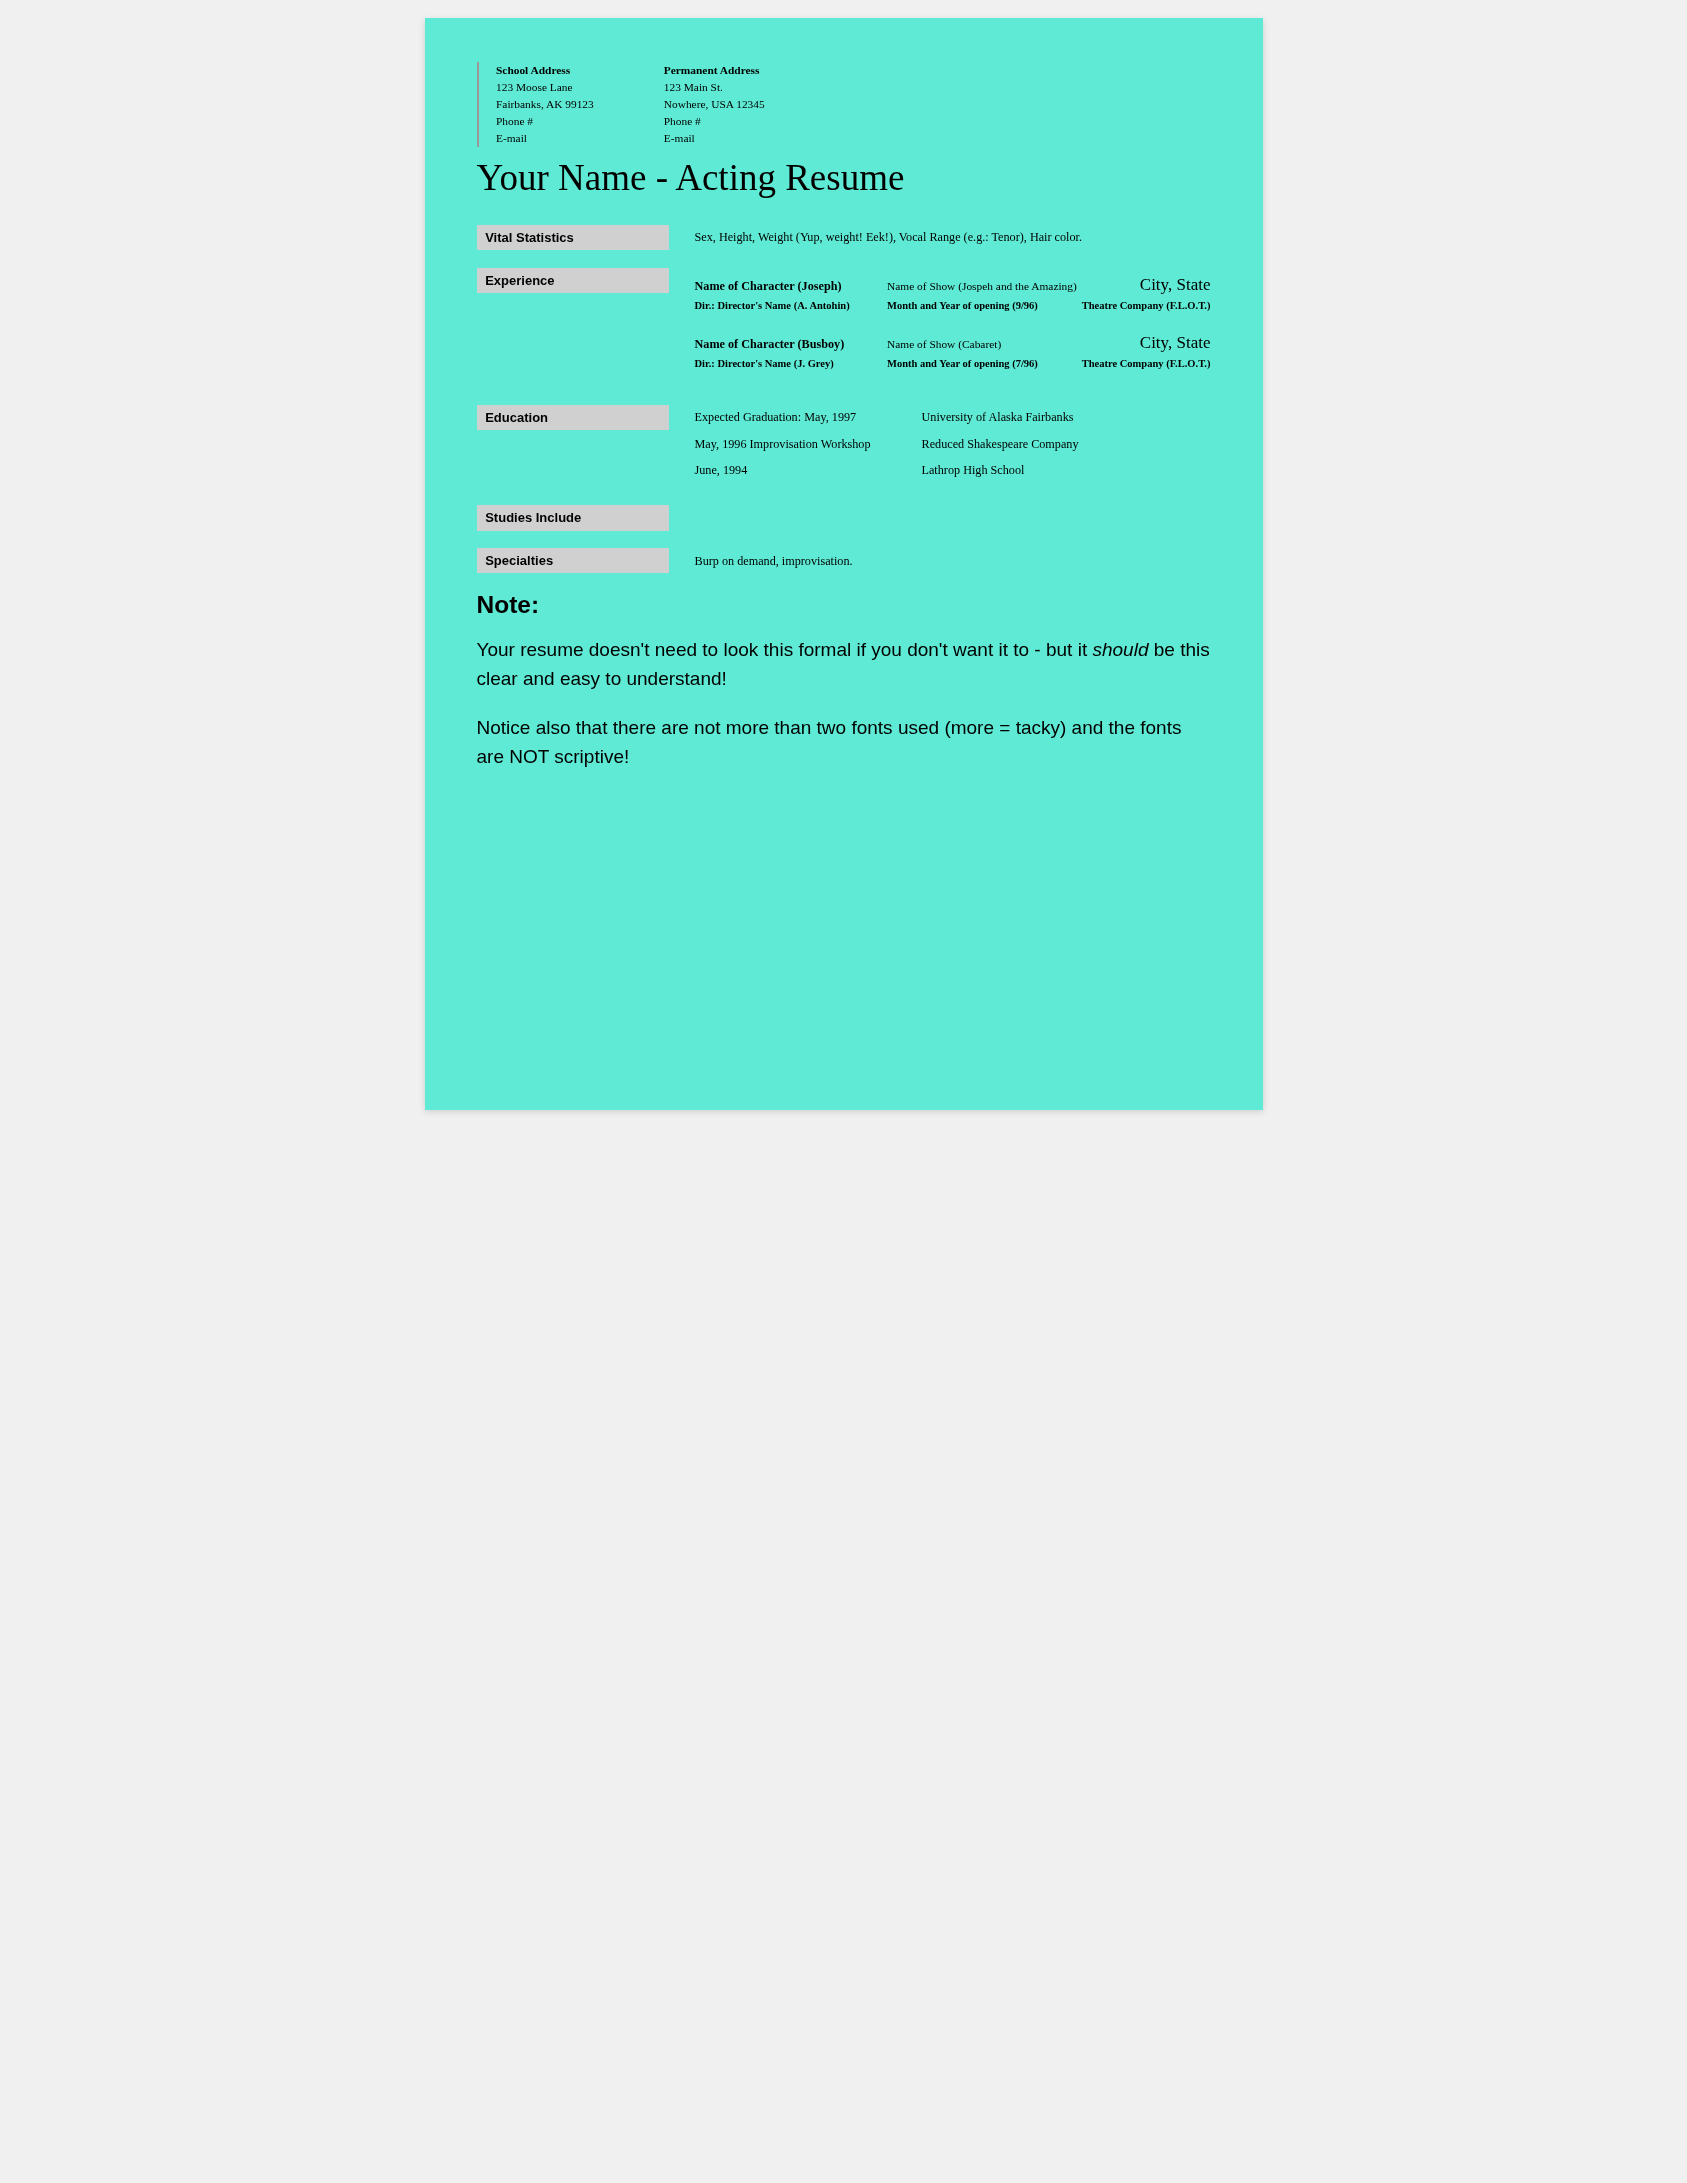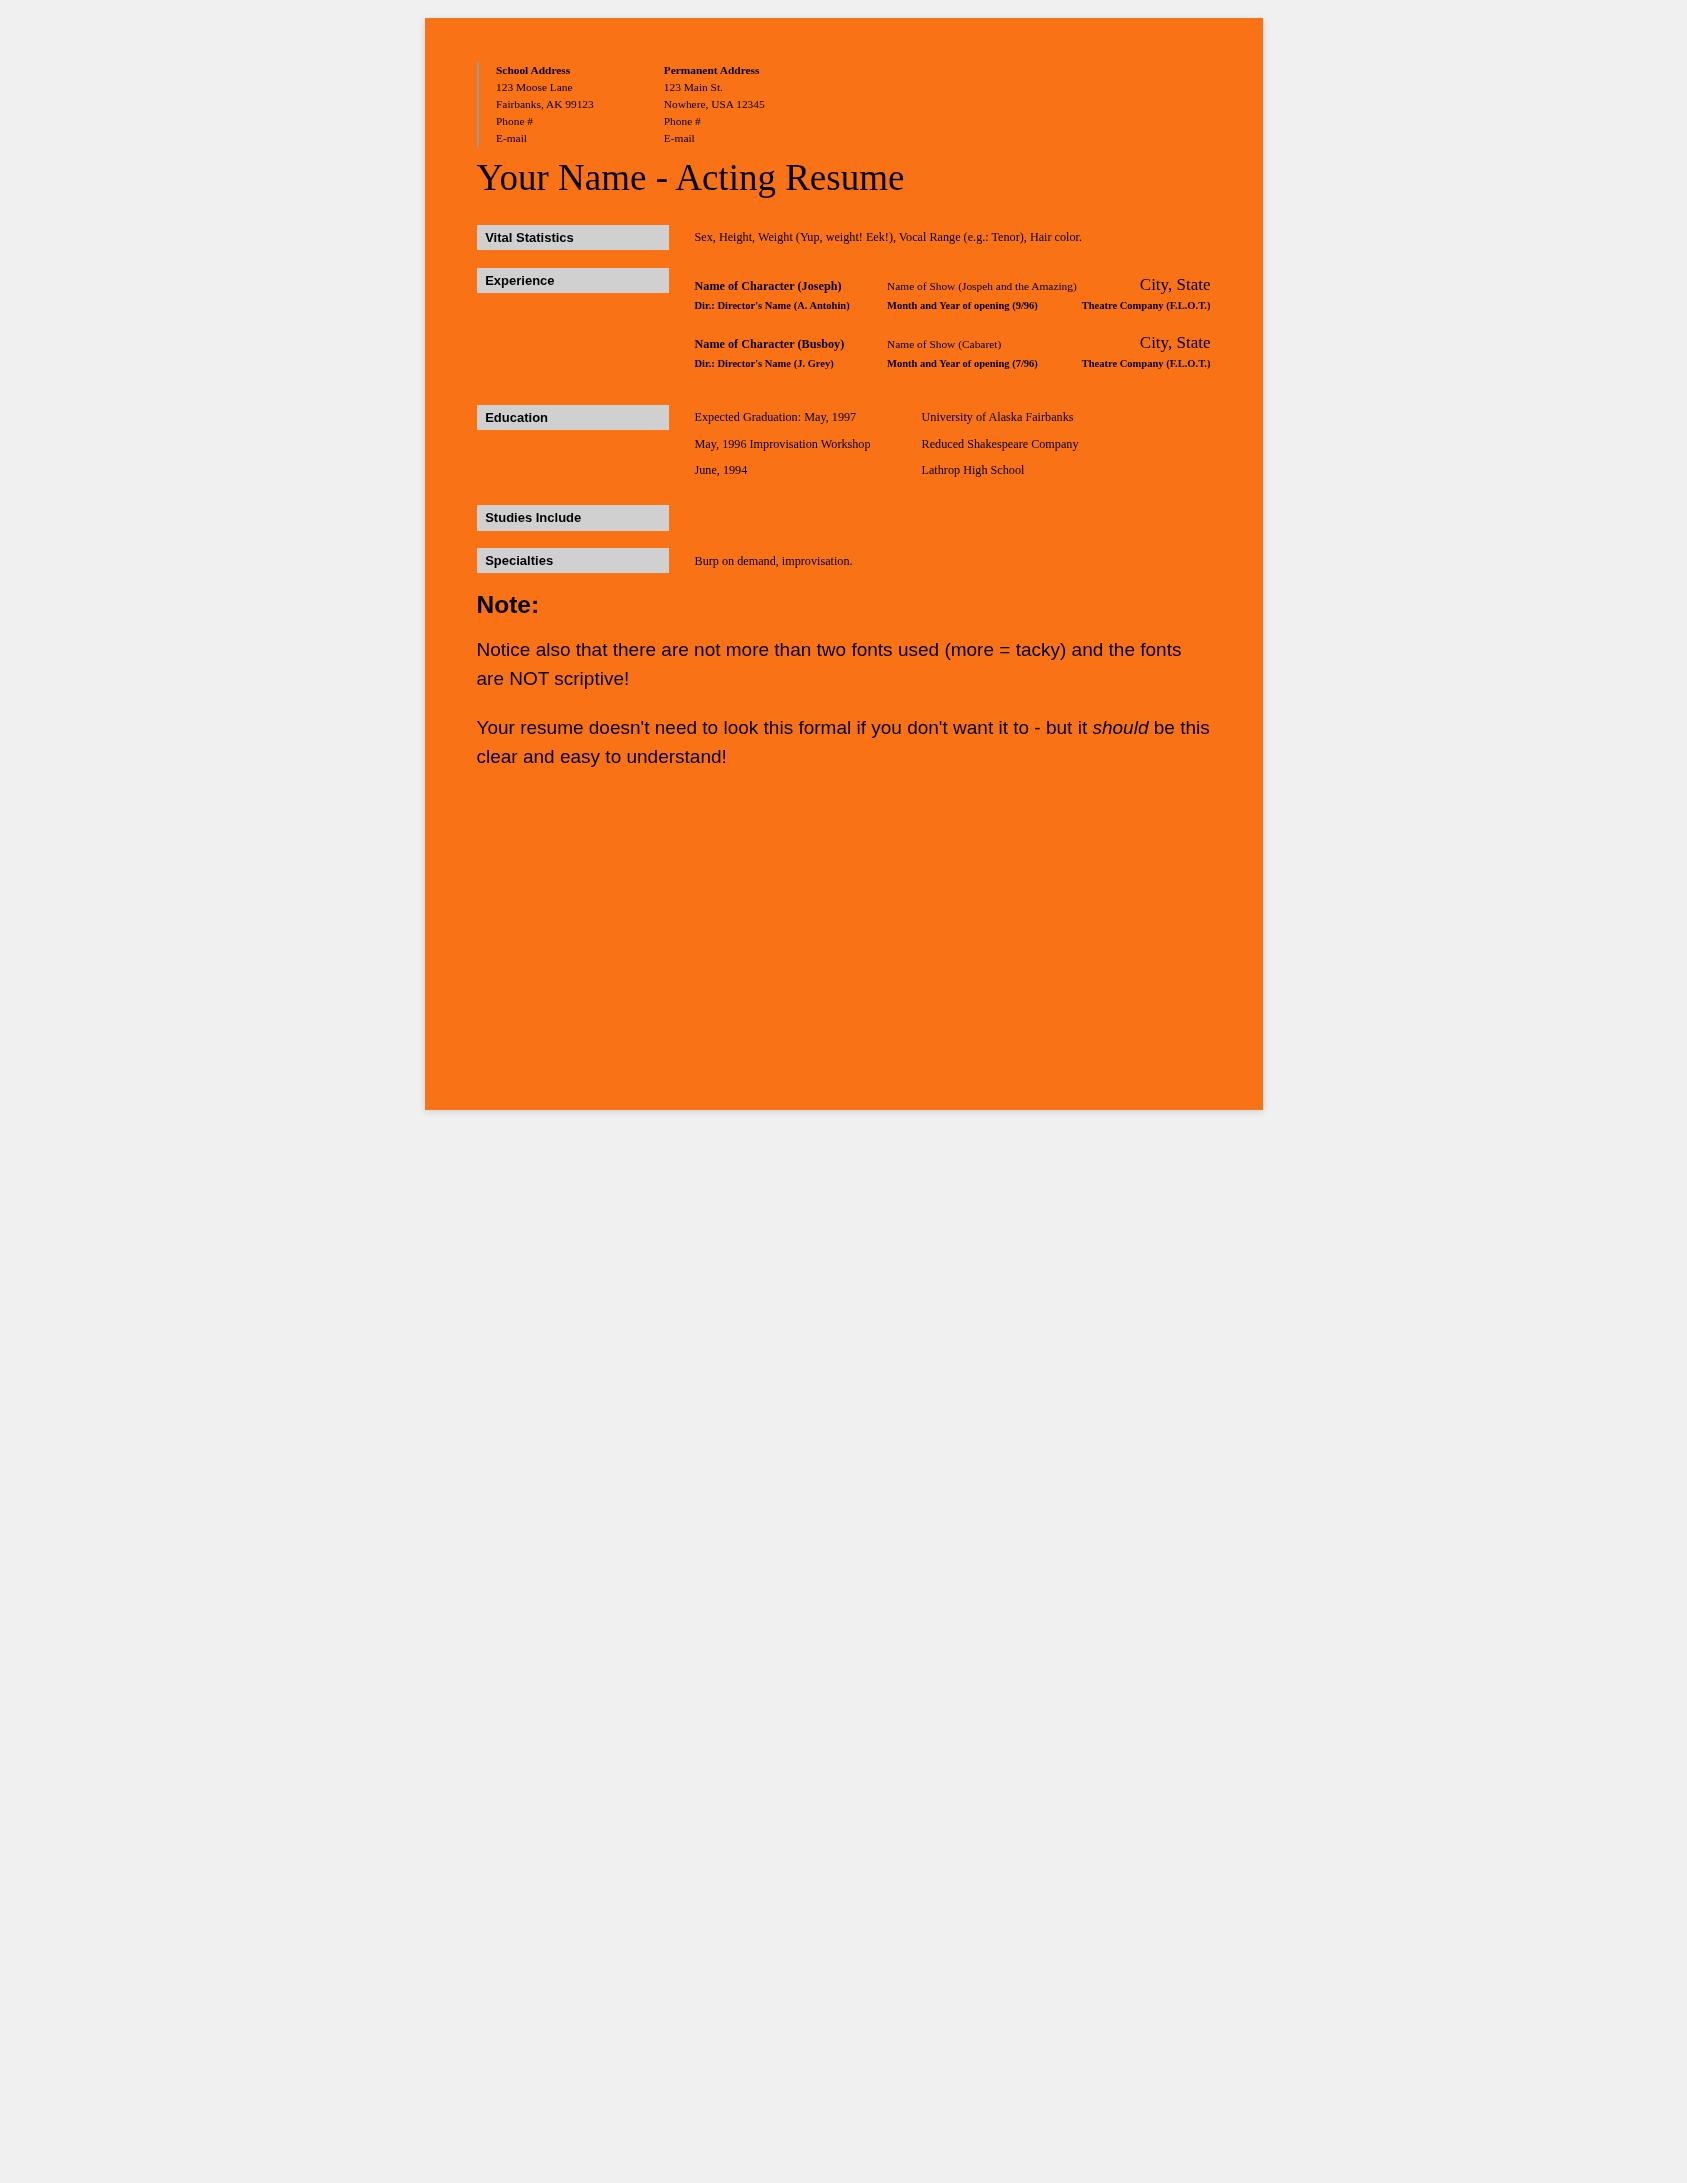--- a/index.html
+++ b/index.html
@@ -10,21 +10,21 @@
 
     body {
       background: #f0f0f0;
       font-family: Georgia, 'Times New Roman', serif;
       display: flex;
       justify-content: center;
       padding: 17.5px;
     }
 
     .page {
-      background: #f97316;
+      background: #5eead4;
       width: 838px;
       min-height: 1092px;
       padding: 44px 52px 70px 52px;
       box-shadow: 0 1.7px 7px rgba(0,0,0,0.15);
     }
 
     
     .header {
       display: flex;
       justify-content: flex-start;
@@ -274,20 +274,20 @@
 
   <div class="section">
     <div class="section-label">Specialties</div>
     <div class="section-content">
       <span class="spec-text">Burp on demand, improvisation.</span>
     </div>
   </div>
 
   <div class="note-section">
     <div class="note-title">Note:</div>
-    <p class="note-paragraph">Notice also that there are not more than two fonts used (more = tacky) and the fonts are NOT scriptive!</p>
     <p class="note-paragraph">
       <span>Your resume doesn't need to look this formal if you don't want it to - but it </span><span class="note-italic">should</span><span> be this clear and easy to understand!</span>
     </p>
+    <p class="note-paragraph">Notice also that there are not more than two fonts used (more = tacky) and the fonts are NOT scriptive!</p>
   </div>
 
 </div>
 
 
 </body></html>

